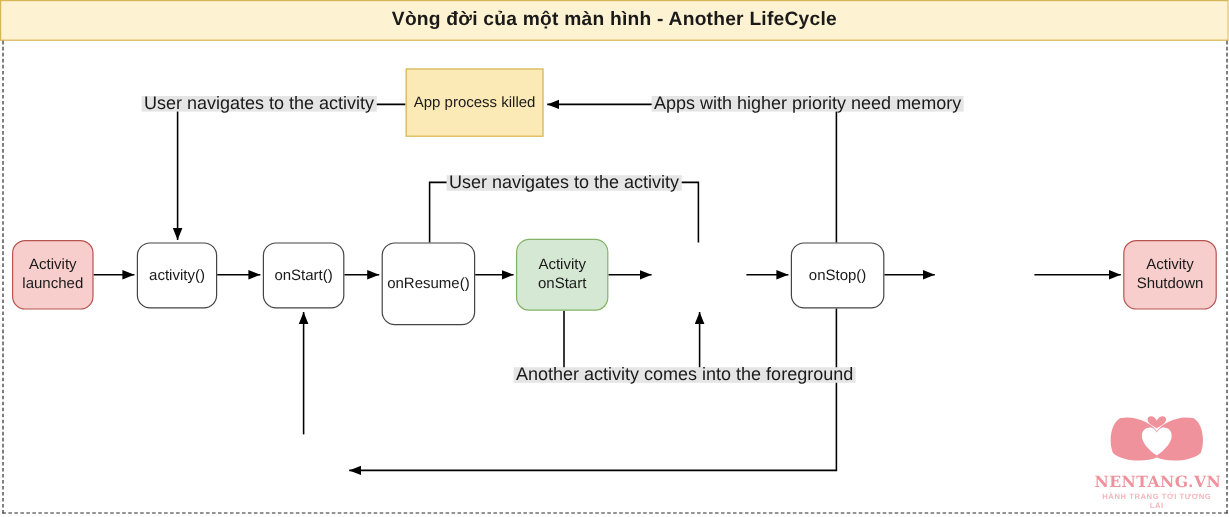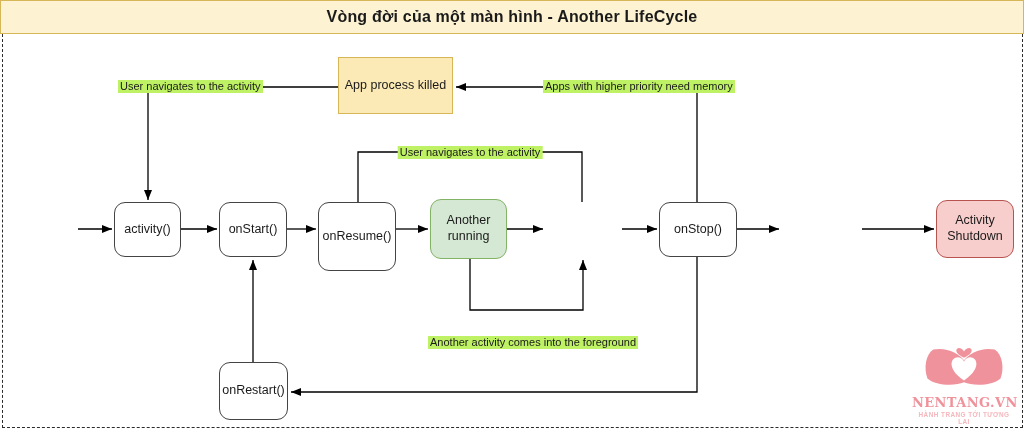--- a/index.html
+++ b/index.html
@@ -30,21 +30,21 @@
     position:absolute;box-sizing:border-box;border-radius:11px;
     background:#fff;border:1.5px solid var(--node-border,#444);
     display:flex;align-items:center;justify-content:center;text-align:center;
     font-size:12.5px;line-height:1.25;padding:2px;
   }
   .node.pink{background:var(--pink-bg,#f8cecc);border-color:var(--pink-border,#b85450);}
   .node.green{background:var(--green-bg,#d5e8d4);border-color:var(--green-border,#82b366);}
   .node.yellow{background:var(--yellow-bg,#fbeab5);border-color:var(--yellow-border,#d6b656);border-radius:0;border-width:1.5px;}
   
   .elabel{
-    position:absolute;background:#bef264;padding:0 2px;font-size:11px;line-height:13px;white-space:nowrap;
+    position:absolute;background:#e5e5e5;padding:0 2px;font-size:15px;line-height:13px;white-space:nowrap;
   }
   
   .logo{position:absolute;right:8px;bottom:6px;width:104px;text-align:center;}
   .logo .brand{
     font-family:"DejaVu Serif","Liberation Serif",serif;font-weight:bold;
     font-size:13px;letter-spacing:.4px;color:var(--logo-pink,#f0929b);margin-top:1px;
   }
   .logo .tagline{
     font-size:6.4px;font-weight:bold;letter-spacing:.45px;
     color:var(--logo-pink-light,#f5b6bc);margin-top:1px;
@@ -76,33 +76,33 @@
     <path class="wire" d="M737,229 L779,229" marker-end="url(#ah)"></path>
     <path class="wire" d="M862,229 L934,229" marker-end="url(#ah)"></path>
     <path class="wire" d="M338,87 L148,87 L148,200" marker-end="url(#ah)"></path>
     <path class="wire" d="M697,202 L697,87 L456,87" marker-end="url(#ah)"></path>
     <path class="wire" d="M582,202 L582,152 L358,152 L358,202"></path>
     <path class="wire" d="M470,259 L470,310 L583,310 L583,260" marker-end="url(#ah)"></path>
     <path class="wire" d="M697,257 L697,392 L291,392" marker-end="url(#ah)"></path>
     <path class="wire" d="M253,362 L253,260" marker-end="url(#ah)"></path>
   </svg>
 
+  <div class="node pink" style="left:10px;  top:200px; width:68px; height:58px;">Activity launched</div>
   <div class="node" style="left:114px; top:202px; width:67px; height:55px;">activity()</div>
   <div class="node" style="left:219px; top:202px; width:68px; height:55px;">onStart()</div>
   <div class="node" style="left:318px; top:202px; width:78px; height:69px;">onResume()</div>
-  <div class="node green" style="left:430px; top:199px; width:77px; height:60px;">Another running</div>
+  <div class="node green" style="left:430px; top:199px; width:77px; height:60px;">Activity onStart</div>
   <div class="node" style="left:659px; top:202px; width:78px; height:55px;">onStop()</div>
   <div class="node yellow" style="left:338px; top:57px;  width:115px;height:57px;">App process killed</div>
   <div class="node pink" style="left:936px; top:200px; width:78px; height:58px;">Activity Shutdown</div>
-  <div class="node" style="left:219px; top:362px; width:69px; height:58px;">onRestart()</div>
 
   <div class="elabel" style="left:118px; top:80px;">User navigates to the activity</div>
   <div class="elabel" style="left:543px; top:80px;">Apps with higher priority need memory</div>
   <div class="elabel" style="left:470px; top:146px; transform:translateX(-50%);">User navigates to the activity</div>
-  <div class="elabel" style="left:428px; top:336px;">Another activity comes into the foreground</div>
+  <div class="elabel" style="left:428px; top:306px;">Another activity comes into the foreground</div>
 
   <div class="logo">
     <svg width="90" height="50" viewBox="0 0 90 52">
       <path fill="var(--logo-pink,#f0929b)" d="M45,44 C36,48 16,48 7,40 C3,30 5,15 13,10 C26,7 40,14 45,21 Z"></path>
       <path fill="var(--logo-pink,#f0929b)" d="M45,44 C54,48 74,48 83,40 C87,30 85,15 77,10 C64,7 50,14 45,21 Z"></path>
       <path fill="#fff" d="M45,42 C31,33 29,22 36,18.5 C40.5,16.5 44,19.5 45,22.5 C46,19.5 49.5,16.5 54,18.5 C61,22 59,33 45,42 Z"></path>
       <path fill="var(--logo-pink,#f0929b)" d="M45,12 C43,7.5 37,7 37,11 C37,14 41,16.5 45,18.5 C49,16.5 53,14 53,11 C53,7 47,7.5 45,12 Z"></path>
     </svg>
     <div class="brand">NENTANG.VN</div>
     <div class="tagline">HÀNH TRANG TỚI TƯƠNG LAI</div>

